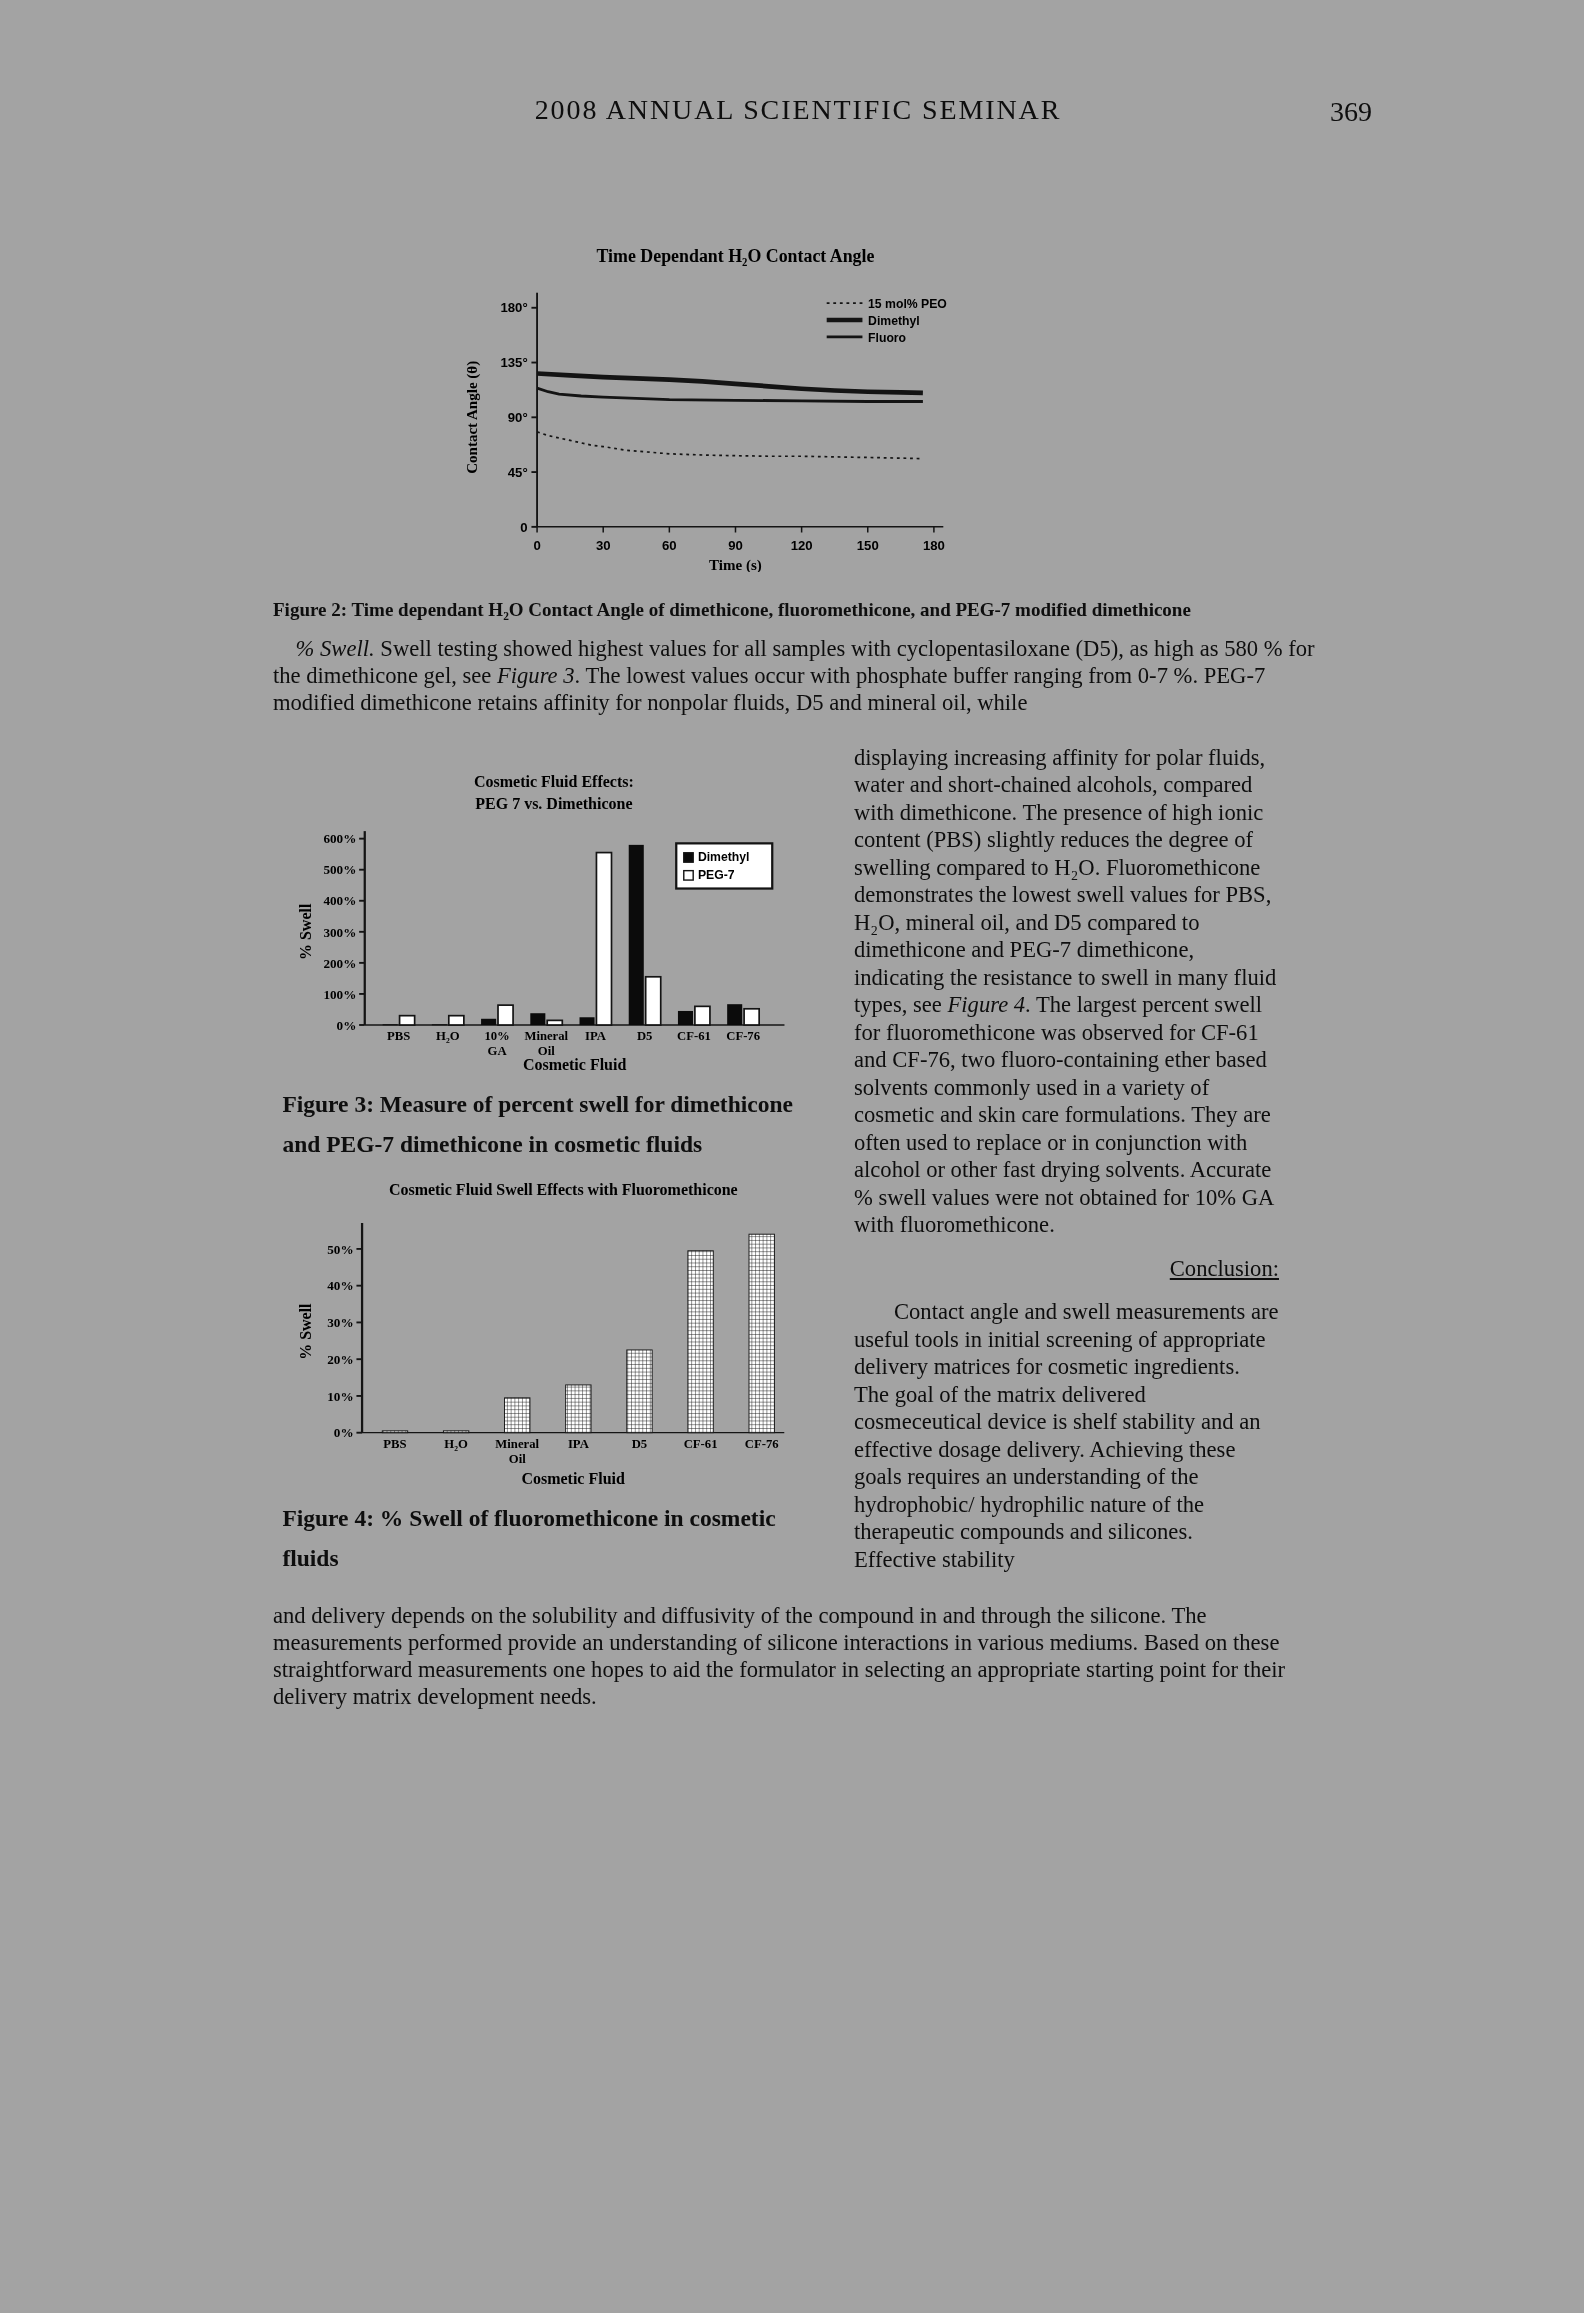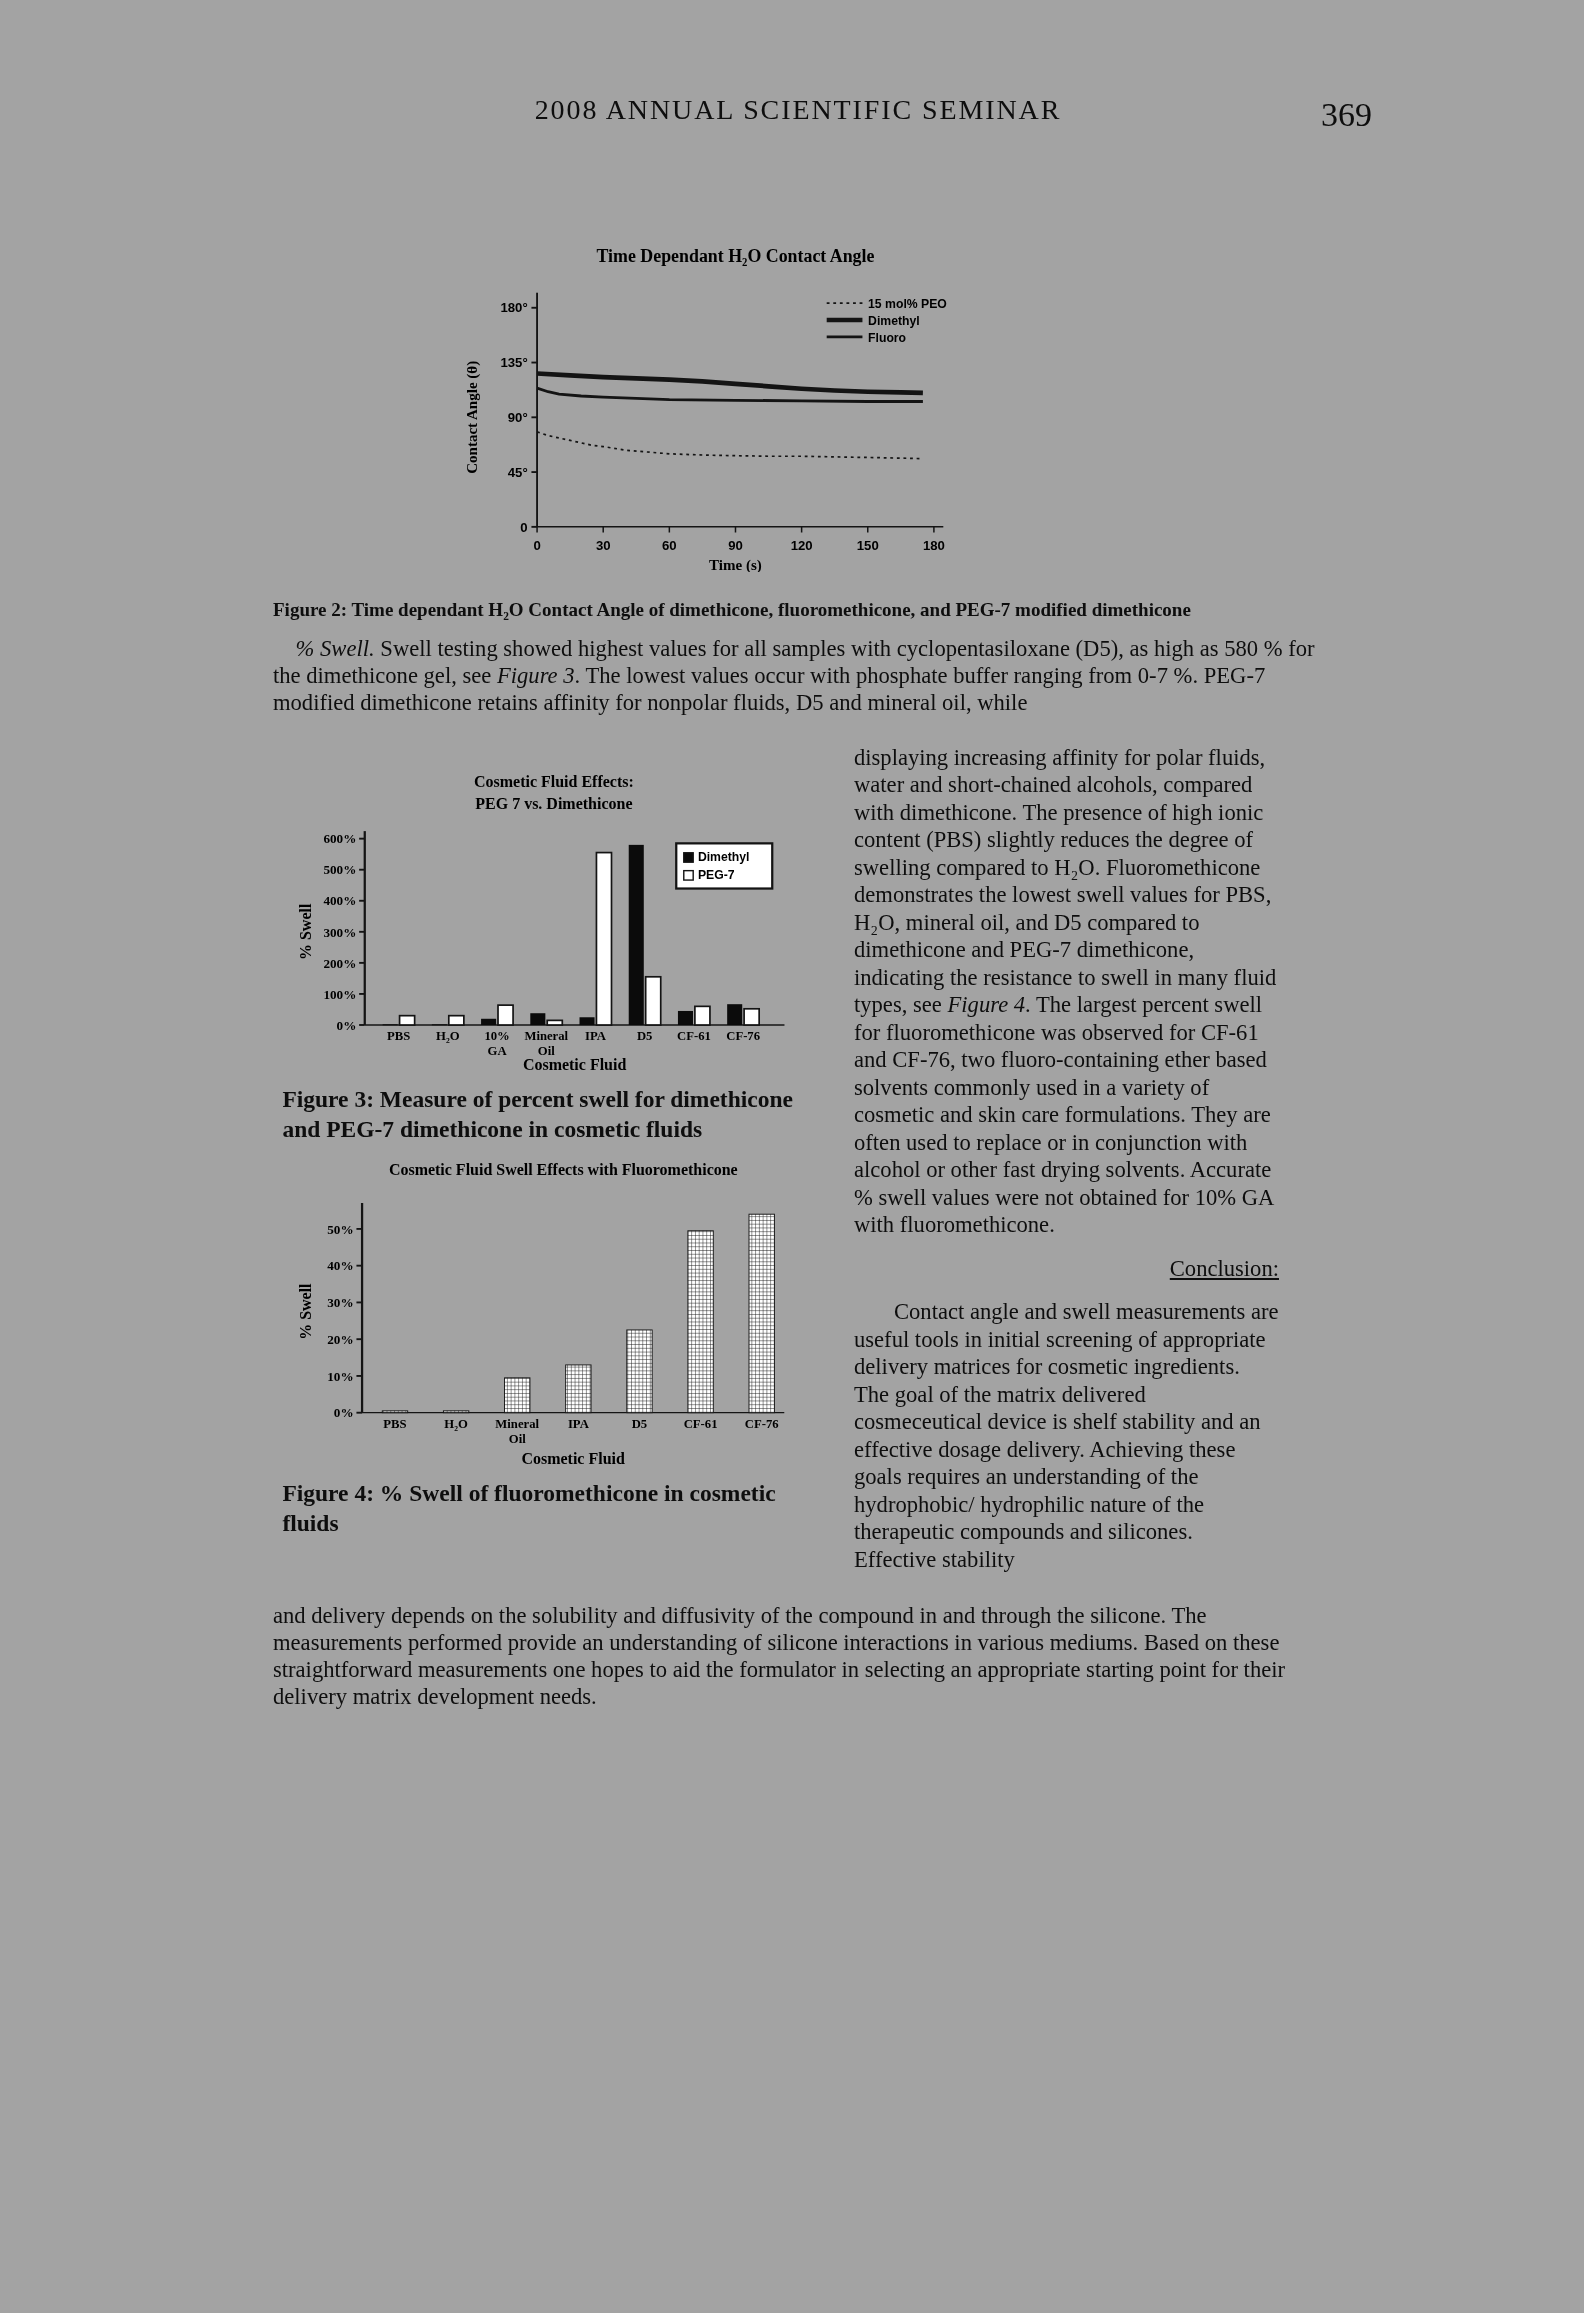--- a/index.html
+++ b/index.html
@@ -2,35 +2,35 @@
 <html style="font-size:15px"><head>
 <meta charset="utf-8">
 <style>
   html,body{margin:0;padding:0;background:#e8e8e8;}
   .page{position:relative;width:1585px;height:2314px;background:#a3a3a3;
         font-family:"Liberation Serif",serif;color:#0e0e0e;overflow:hidden;}
   .content{position:absolute;left:273px;top:0;width:1050px;}
   .hdr{position:relative;margin-top:94px;height:38px;}
   .hdr-title{display:block;text-align:center;font-size:28px;letter-spacing:1.9px;
              font-weight:500;}
-  .hdr-page{position:absolute;right:-49px;top:1.9px;font-size:34px;text-align:right;}
+  .hdr-page{position:absolute;right:-49px;top:1.9px;font-size:28px;text-align:right;}
   .fig2-wrap{margin-top:109px;margin-left:177px;width:539px;}
   .caption2{margin:19px 0 0 0;font-size:19px;font-weight:bold;line-height:29px;}
   .para{margin:11.3px 0 0 0;font-size:22.6px;line-height:27px;}
   .para.indent{text-indent:22.6px;font-family:Liberation Serif, serif;}
   .twocol{display:flex;margin-top:11.3px;}
   .leftcol{width:551px;flex:0 0 551px;}
   .rightcol{width:457px;flex:0 0 457px;margin-left:14px;font-size:22.6px;line-height:27.5px;}
   .rightcol p{margin:16px;}
   .concl-head{margin-top:9.4px !important;text-decoration:underline;text-align:right;}
   .concl-para{text-indent:40px;}
   .figchart{margin-left:7.5px;}
   .fig3-wrap{margin-top:21px;}
   .fig4-wrap{margin-top:11.3px;}
-  .capL{margin:3.8px 0 0 9.4px;font-size:23.5px;font-weight:bold;line-height:30px;}
+  .capL{margin:3.8px 0 0 9.4px;font-size:23.5px;font-weight:bold;line-height:40px;}
   .closing{margin-top:13px;}
   
   svg .ct{font-family:"Liberation Serif",serif;font-size:19px;font-weight:bold;text-anchor:middle;}
   svg .ct2{font-family:"Liberation Serif",serif;font-size:17px;font-weight:600;text-anchor:middle;}
   svg .tick{font-family:"Liberation Sans",sans-serif;font-size:14px;font-weight:bold;}
   svg .btick{font-family:"Liberation Serif",serif;font-size:14px;font-weight:bold;}
   svg .at{font-family:"Liberation Serif",serif;font-size:16px;font-weight:bold;}
   svg .atb{font-family:"Liberation Serif",serif;font-size:17px;font-weight:bold;}
   svg .leg{font-family:"Liberation Sans",sans-serif;font-size:13px;font-weight:bold;}
   svg .cat{font-family:"Liberation Serif",serif;font-size:13.5px;font-weight:bold;text-anchor:middle;}

